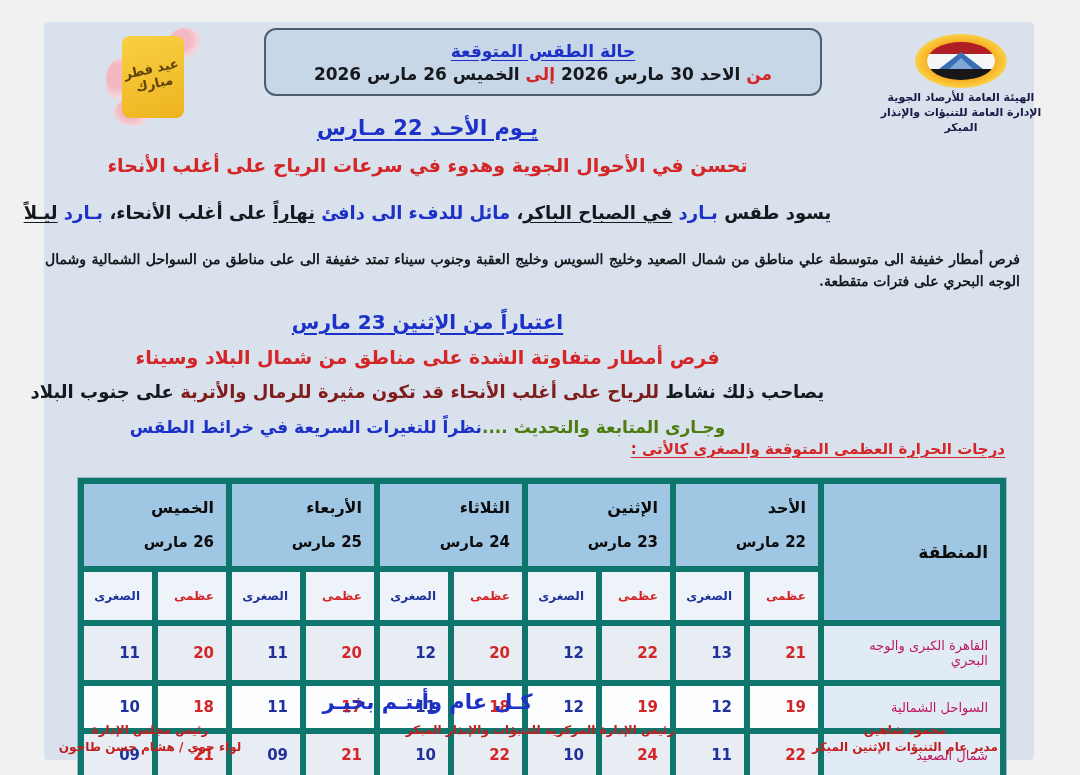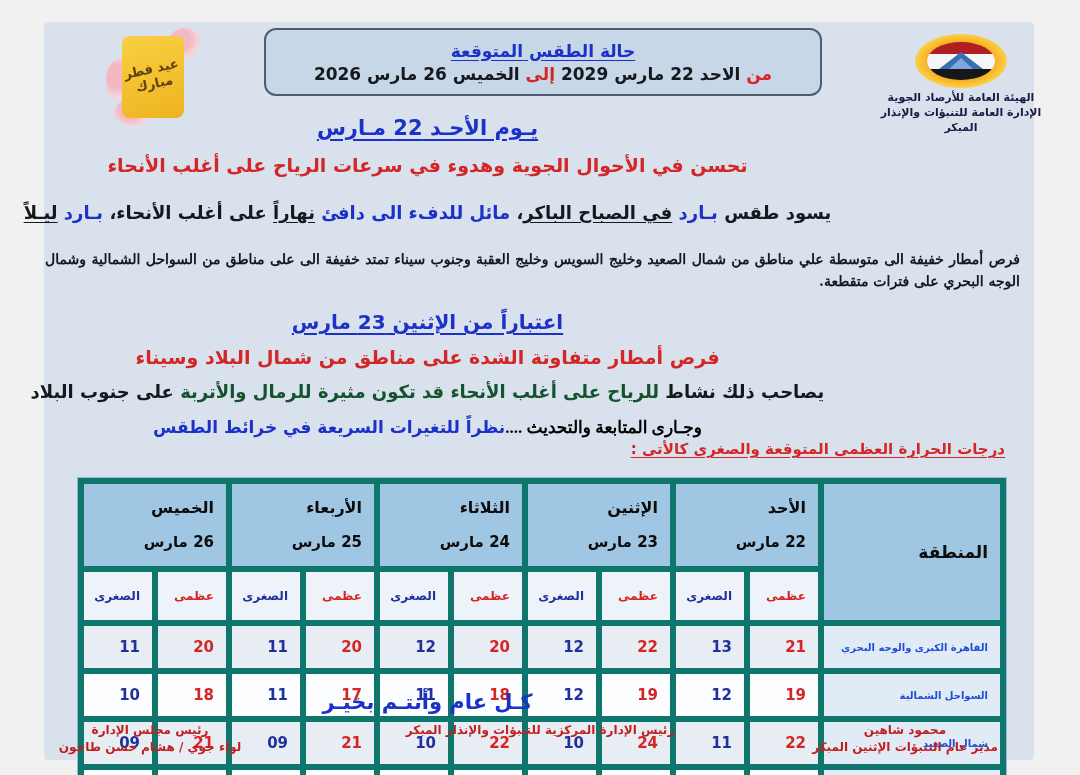--- a/index.html
+++ b/index.html
@@ -58,21 +58,21 @@
   .day-h{background:#9fc6e3;height:58px;vertical-align:middle;}
   .day-name{font-size:16px;font-weight:bold;color:#0c0c0c;line-height:22px;}
   .day-date{font-size:15px;font-weight:bold;color:#0c0c0c;line-height:22px;padding-top:12px;}
   .region-h{background:#9fc6e3;font-size:17px;font-weight:bold;color:#0c0c0c;}
   .sub th{background:#edf3f9;height:24px;font-size:12px;font-weight:bold;}
   .sub .maxlab{color:#d42627;}
   .sub .minlab{color:#21319c;}
   tbody tr{height:30px;}
   tbody tr:nth-child(odd) td{background:#e8edf4;}
   tbody tr:nth-child(even) td{background:#fcfdfe;}
-  td.region{background:#e0ebf5 !important;font-size:10px;font-weight:bold;color:#1d4ed8;}
+  td.region{background:#e0ebf5 !important;font-size:13px;font-weight:normal;color:#be185d;}
   td.tmax{color:#d42627;font-size:15px;font-weight:bold;}
   td.tmin{color:#21319c;font-size:15px;font-weight:bold;}
 
   
   .greeting{top:690px;font-size:21px;font-weight:bold;color:#1c31c8;}
   .sig{position:absolute;top:722px;text-align:center;font-size:12px;font-weight:bold;
        color:#c21f1f;line-height:17px;}
   .sig-right{left:770px;width:270px;}
   .sig-center{left:390px;width:300px;}
   .sig-left{left:35px;width:230px;}
@@ -80,21 +80,21 @@
 </head>
 <body>
 
 <div class="stage">
   <div class="doc"></div>
 
   <div class="header-box">
     <div class="hb-title">حالة الطقس المتوقعة</div>
     <div class="hb-date">
       <span class="red">من</span>
-      <span>الاحد 22 مارس 2029</span>
+      <span>الاحد 30 مارس 2026</span>
       <span class="red">إلى</span>
       <span>الخميس 26 مارس 2026</span>
     </div>
   </div>
 
   <div class="eid-wrap">
     <span class="blossom b1"></span>
     <span class="blossom b2"></span>
     <span class="blossom b3"></span>
     <div class="eid-badge">
@@ -127,22 +127,22 @@
     <div class="auth-line">الإدارة العامة للتنبؤات والإنذار المبكر</div>
   </div>
 
   <div class="center-line sec-heading sun-h">يـوم الأحـد 22 مـارس</div>
   <div class="center-line red-line sun-1">تحسن في الأحوال الجوية وهدوء في سرعات الرياح على أغلب الأنحاء</div>
   <div class="center-line mixed-line sun-2"><span style="color: rgb(21, 24, 28);">يسود طقس </span><span style="color: rgb(28, 49, 200);">بـارد </span><span class="u" style="color: rgb(21, 24, 28);">في الصباح الباكر</span><span style="color: rgb(21, 24, 28);">، </span><span style="color: rgb(28, 49, 200);">مائل للدفء الى دافئ </span><span class="u" style="color: rgb(21, 24, 28);">نهاراً</span><span style="color: rgb(21, 24, 28);"> على أغلب الأنحاء، </span><span style="color: rgb(28, 49, 200);">بـارد </span><span class="u" style="color: rgb(21, 24, 28);">ليـلاً</span></div>
   <div class="para">فرص أمطار خفيفة الى متوسطة علي مناطق من شمال الصعيد وخليج السويس وخليج العقبة وجنوب سيناء تمتد خفيفة الى على مناطق من السواحل الشمالية وشمال الوجه البحري على فترات متقطعة.</div>
 
   <div class="center-line sec-heading mon-h" style="font-size:20px">اعتباراً من الإثنين 23 مارس</div>
   <div class="center-line red-line mon-1">فرص أمطار متفاوتة الشدة على مناطق من شمال البلاد وسيناء</div>
-  <div class="center-line mixed-line mon-2"><span style="color: rgb(21, 24, 28);">يصاحب ذلك نشاط </span><span style="color: #14532d;">للرياح على أغلب الأنحاء قد تكون مثيرة للرمال والأتربة </span><span style="color: rgb(21, 24, 28);">على جنوب البلاد</span></div>
-  <div class="center-line mixed-line mon-3" style="font-size:17px"><span style="color: #000000; font-family: Liberation Serif, serif;">وجـارى المتابعة والتحديث ....</span><span style="color: rgb(28, 49, 200);">نظراً للتغيرات السريعة في خرائط الطقس</span></div>
+  <div class="center-line mixed-line mon-2"><span style="color: rgb(21, 24, 28);">يصاحب ذلك نشاط </span><span style="color: #7f1d1d;">للرياح على أغلب الأنحاء قد تكون مثيرة للرمال والأتربة </span><span style="color: rgb(21, 24, 28);">على جنوب البلاد</span></div>
+  <div class="center-line mixed-line mon-3" style="font-size:17px"><span style="color: #4d7c0f;">وجـارى المتابعة والتحديث ....</span><span style="color: rgb(28, 49, 200);">نظراً للتغيرات السريعة في خرائط الطقس</span></div>
 
   <div class="intro">درجات الحرارة العظمى المتوقعة والصغرى كالأتى :</div>
 
   <table class="temps" dir="rtl">
     <colgroup>
       <col class="region-col">
       <col>
         <col>
         <col>
         <col>

